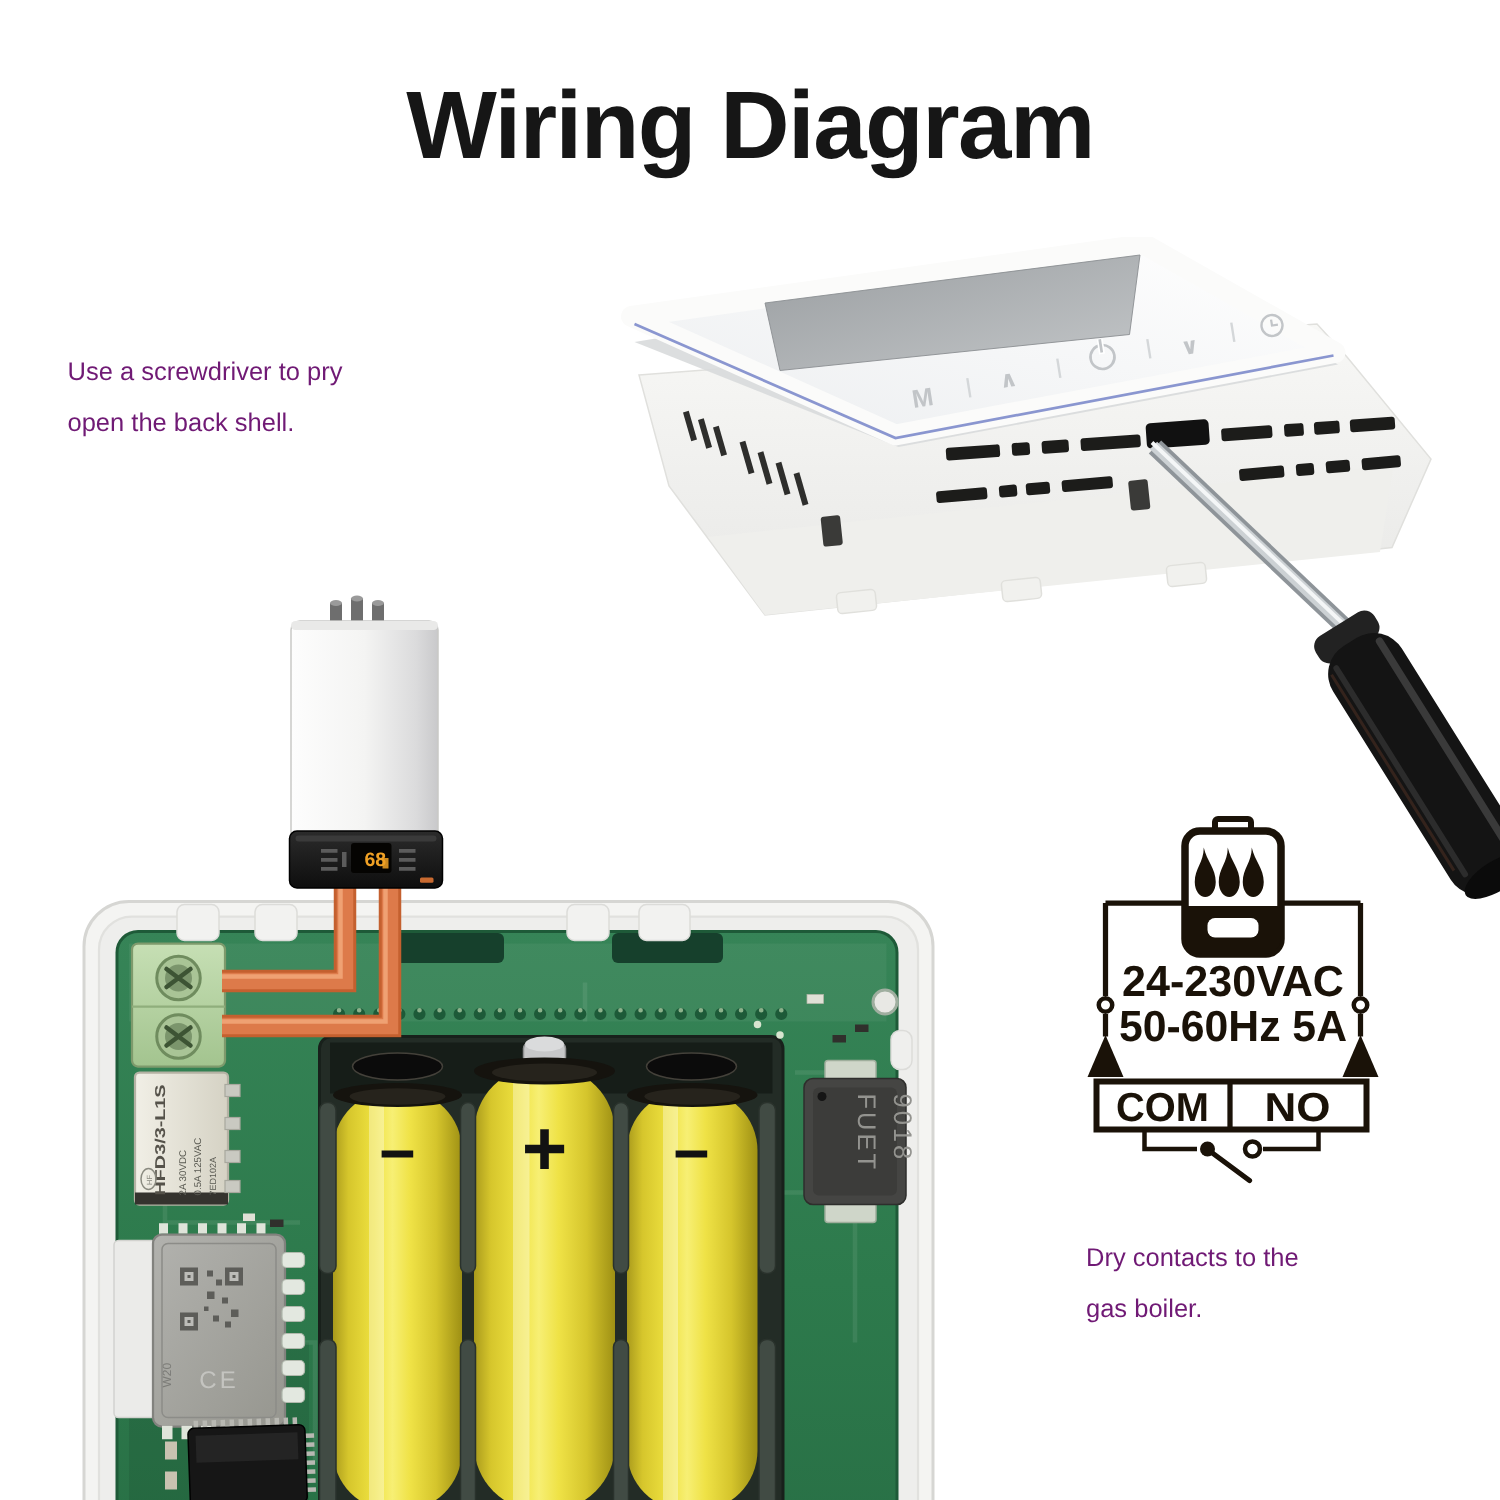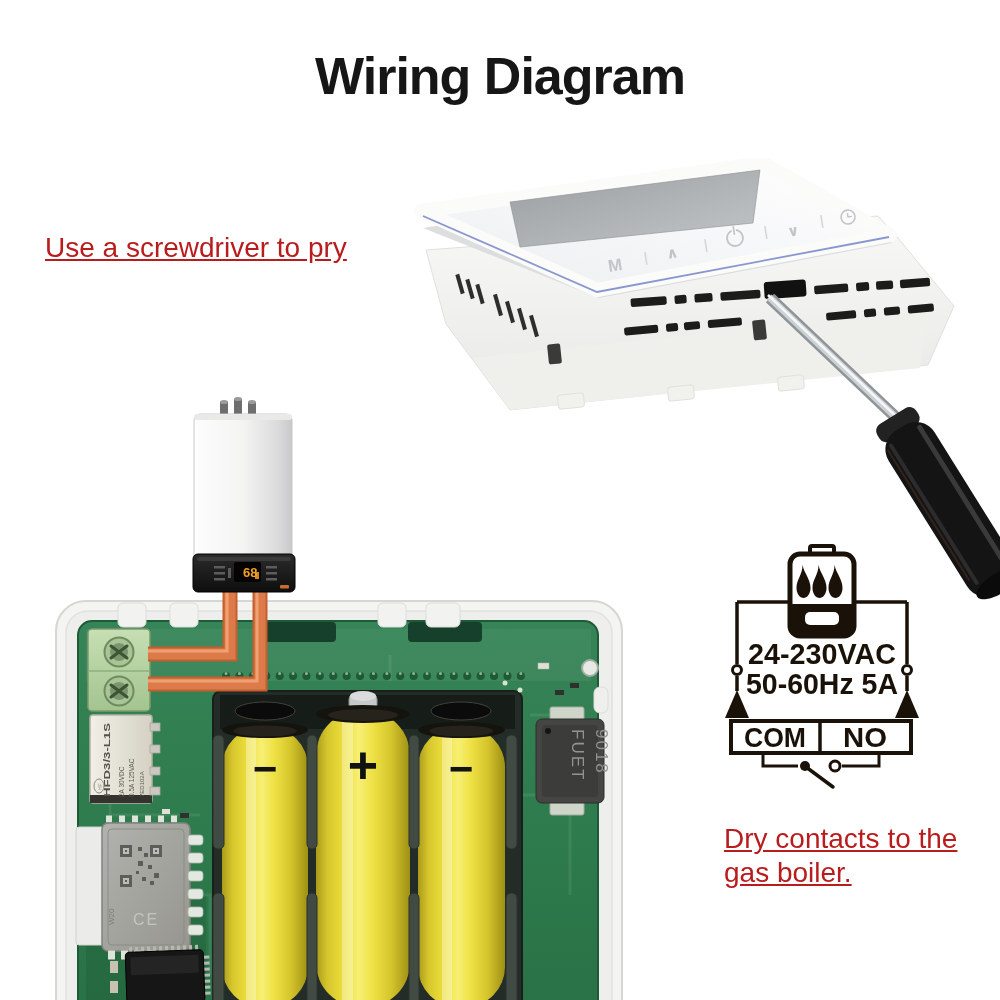--- a/index.html
+++ b/index.html
@@ -1,34 +1,35 @@
 <!DOCTYPE html>
 <html><head>
 <meta charset="utf-8">
 <style>
   html,body{margin:0;padding:0;}
   body{width:1000px;height:1000px;position:relative;background:#ffffff;overflow:hidden;
        font-family:"Liberation Sans","DejaVu Sans",sans-serif;color:#1c1c1c;}
   .abs{position:absolute;}
-  #page-title{left:0;top:46px;width:1000px;text-align:center;font-size:52px;font-weight:bold;
+  #page-title{left:0;top:46px;width:1000px;text-align:center;font-size:64px;font-weight:bold;
               letter-spacing:-1px;color:#161616;}
-  .note{font-size:28px;line-height:34px;color:#b91c1c;text-decoration:underline;}
+  .note{font-size:17px;line-height:34px;color:#701a75;}
   #note-pry{left:45px;top:231px;width:320px;}
   #note-dry{left:712px;top:822px;width:280px;margin-left:12px;}
   svg text{font-family:"Liberation Sans","DejaVu Sans",sans-serif;}
   .schem-txt{font-weight:700;fill:#1a1208;}
   .btn-glyph{fill:#c2c5c8;font-weight:bold;}
 </style>
 </head>
 <body>
 
 <div id="page-title" class="abs">Wiring Diagram</div>
 
 <div id="note-pry" class="abs note">
   <span>Use a screwdriver to pry</span><br>
+  <span>open the back shell.</span>
 </div>
 
 <svg class="abs" style="left:695px;top:540px;" width="290" height="270" viewBox="0 0 290 270">
   <g stroke="#1a1208" stroke-width="3.5" fill="none">
     <path d="M42 62 H212"></path>
     <path d="M42 62 V124 M42 136 V151"></path>
     <path d="M212 62 V124 M212 136 V151"></path>
   </g>
   <circle cx="42" cy="130" r="4.5" fill="#fff" stroke="#1a1208" stroke-width="3"></circle>
   <circle cx="212" cy="130" r="4.5" fill="#fff" stroke="#1a1208" stroke-width="3"></circle>

